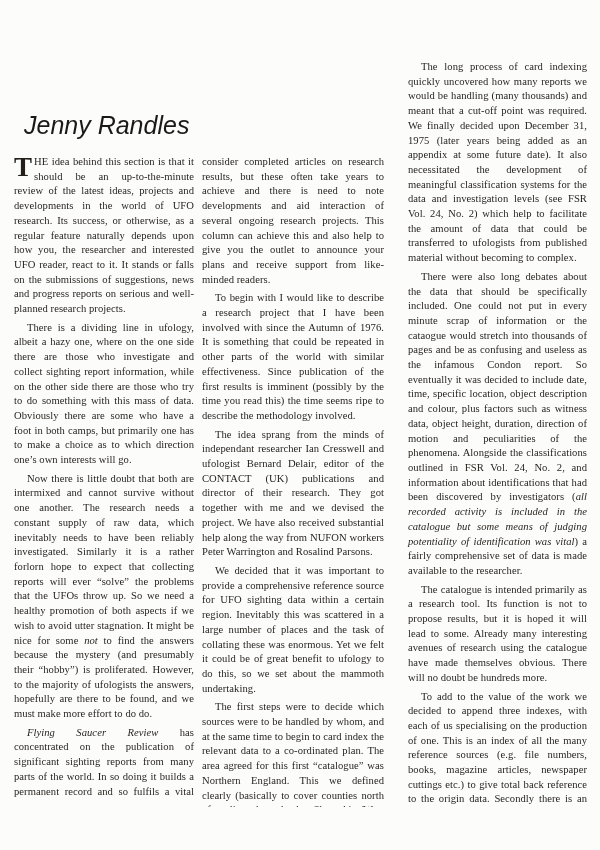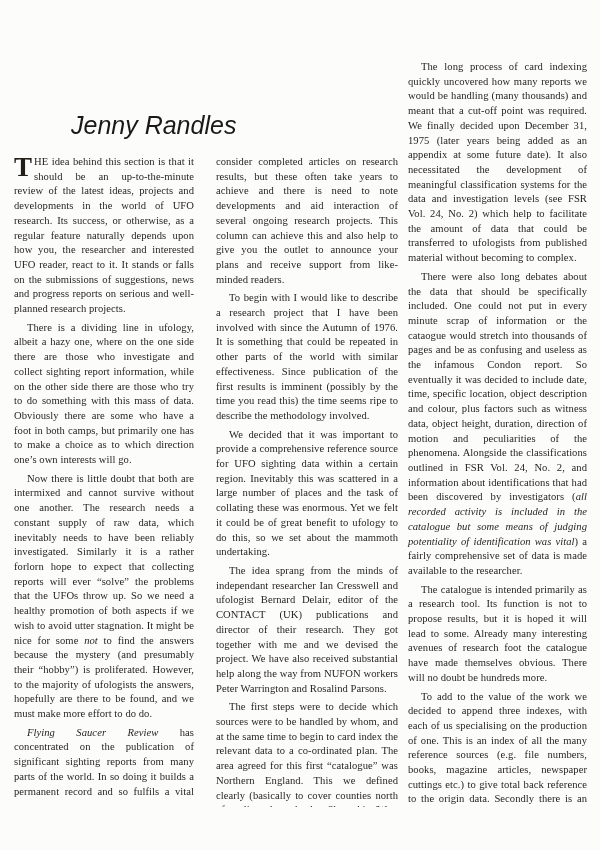--- a/index.html
+++ b/index.html
@@ -37,34 +37,33 @@
     position: absolute;
     left: 24px;
     top: 111px;
     font-family: "Liberation Sans", sans-serif;
     font-style: italic;
     font-weight: 400;
     font-size: 25px;
     color: #19181 6;
     color: #1a1917;
     white-space: nowrap;
-    margin-left: 47px;
   }
   .col {
     position: absolute;
     overflow: hidden;
     text-align: justify;
     font-size: 10.6px;
     line-height: 14.7px;
     letter-spacing: 0.05px;
     hyphens: auto;
     -webkit-hyphens: auto;
   }
   .col-1 { left: 10px;  top: 151px; width: 188px; height: 648px; }
-  .col-2 { left: 212px; top: 151px; width: 190px; height: 656px; }
+  .col-2 { left: 198px; top: 151px; width: 190px; height: 656px; }
   .col-3 { left: 404px; top: 56px;  width: 187px; height: 750px; }
   .col p {
     margin: 4px;
     text-indent: 13px;
   }
   .col p.noindent { text-indent: 0; }
   .dropcap {
     float: left;
     font-weight: 700;
     font-size: 27px;
@@ -86,26 +85,26 @@
     <p class="noindent"><span class="dropcap">T</span><span>HE idea behind this section is that it should be an up-to-the-minute review of the latest ideas, projects and developments in the world of UFO research. Its success, or otherwise, as a regular feature naturally depends upon how you, the researcher and interested UFO reader, react to it. It stands or falls on the submissions of suggestions, news and progress reports on serious and well-planned research projects.</span></p>
     <p>There is a dividing line in ufology, albeit a hazy one, where on the one side there are those who investigate and collect sighting report information, while on the other side there are those who try to do something with this mass of data. Obviously there are some who have a foot in both camps, but primarily one has to make a choice as to which direction one’s own interests will go.</p>
     <p>Now there is little doubt that both are intermixed and cannot survive without one another. The research needs a constant supply of raw data, which inevitably needs to have been reliably investigated. Similarly it is a rather forlorn hope to expect that collecting reports will ever “solve” the problems that the UFOs throw up. So we need a healthy promotion of both aspects if we wish to avoid utter stagnation. It might be nice for some <i>not</i> to find the answers because the mystery (and presumably their “hobby”) is proliferated. However, to the majority of ufologists the answers, hopefully are there to be found, and we must make more effort to do do.</p>
     <p><i>Flying Saucer Review</i> has concentrated on the publication of significant sighting reports from many parts of the world. In so doing it builds a permanent record and so fulfils a vital function. Furthermore, it has also carried, over the years, much important speculation and research results, from workers such as Michel, Vallée Saunders and Poher, not to mention its own editorial team and consultants. However, with a growing world trend towards specialisation in some aspect of the phenomenon there is now a need for a new regular function of this journal — to keep interested parties aware of what is being done with the data and how.</p>
 
   </div>
 
   <div class="col col-2">
     <p class="noindent">consider completed articles on research results, but these often take years to achieve and there is need to note developments and aid interaction of several ongoing research projects. This column can achieve this and also help to give you the outlet to announce your plans and receive support from like-minded readers.</p>
     <p>To begin with I would like to describe a research project that I have been involved with since the Autumn of 1976. It is something that could be repeated in other parts of the world with similar effectiveness. Since publication of the first results is imminent (possibly by the time you read this) the time seems ripe to describe the methodology involved.</p>
+    <p>The idea sprang from the minds of independant researcher Ian Cresswell and ufologist Bernard Delair, editor of the CONTACT (UK) publications and director of their research. They got together with me and we devised the project. We have also received substantial help along the way from NUFON workers Peter Warrington and Rosalind Parsons.</p>
     <p>We decided that it was important to provide a comprehensive reference source for UFO sighting data within a certain region. Inevitably this was scattered in a large number of places and the task of collating these was enormous. Yet we felt it could be of great benefit to ufology to do this, so we set about the mammoth undertaking.</p>
-    <p>The idea sprang from the minds of independant researcher Ian Cresswell and ufologist Bernard Delair, editor of the CONTACT (UK) publications and director of their research. They got together with me and we devised the project. We have also received substantial help along the way from NUFON workers Peter Warrington and Rosalind Parsons.</p>
     <p>The first steps were to decide which sources were to be handled by whom, and at the same time to begin to card index the relevant data to a co-ordinated plan. The area agreed for this first “catalogue” was Northern England. This we defined clearly (basically to cover counties north of a line through the Shropshire/West Midlands southern borders to the Wash). The major sources were the three main UK organisations, BUFORA, CONTACT and NUFON (UFOIN being virtually synonymous in this respect with NUFON). There were also all issues of FSR, old copies of defunct group journals (such as , the publication of the Tyneside group), and a fantastically rich source at the Newcastle Central Library (which is the UK library and has UFOs as its specialist subject and therefore stocks copies of all UFO-related books published in this country).</p>
   </div>
 
   <div class="col col-3">
     <p>The long process of card indexing quickly uncovered how many reports we would be handling (many thousands) and meant that a cut-off point was required. We finally decided upon December 31, 1975 (later years being added as an appendix at some future date). It also necessitated the development of meaningful classification systems for the data and investigation levels (see FSR Vol. 24, No. 2) which help to facilitate the amount of data that could be transferred to ufologists from published material without becoming to complex.</p>
     <p>There were also long debates about the data that should be specifically included. One could not put in every minute scrap of information or the cataogue would stretch into thousands of pages and be as confusing and useless as the infamous Condon report. So eventually it was decided to include date, time, specific location, object description and colour, plus factors such as witness data, object height, duration, direction of motion and peculiarities of the phenomena. Alongside the classifications outlined in FSR Vol. 24, No. 2, and information about identifications that had been discovered by investigators (<i>all recorded activity is included in the catalogue but some means of judging potentiality of identification was vital</i>) a fairly comprehensive set of data is made available to the researcher.</p>
-    <p>The catalogue is intended primarily as a research tool. Its function is not to propose results, but it is hoped it will lead to some. Already many interesting avenues of research foot the catalogue have made themselves obvious. There will no doubt be hundreds more.</p>
+    <p>The catalogue is intended primarily as a research tool. Its function is not to propose results, but it is hoped it will lead to some. Already many interesting avenues of research using the catalogue have made themselves obvious. There will no doubt be hundreds more.</p>
     <p>To add to the value of the work we decided to append three indexes, with each of us specialising on the production of one. This is an index of all the many reference sources (e.g. file numbers, books, magazine articles, newspaper cuttings etc.) to give total back reference to the origin data. Secondly there is an index of all the special features of a case (e.g. photographs, landings, car stops, physical traces etc.) so that specialists in one field or another could have rapid reference within the main body of the catalogue to relevant cases. Finally, there is an index by specific location (i.e. any small localised area named in the report) to facilitate study of such things as Ufocals (window areas) or any factors relevant to the spatial and temporal location of UFO phenomena.</p>
 
   </div>
 
 </div>
 
 </body></html>

